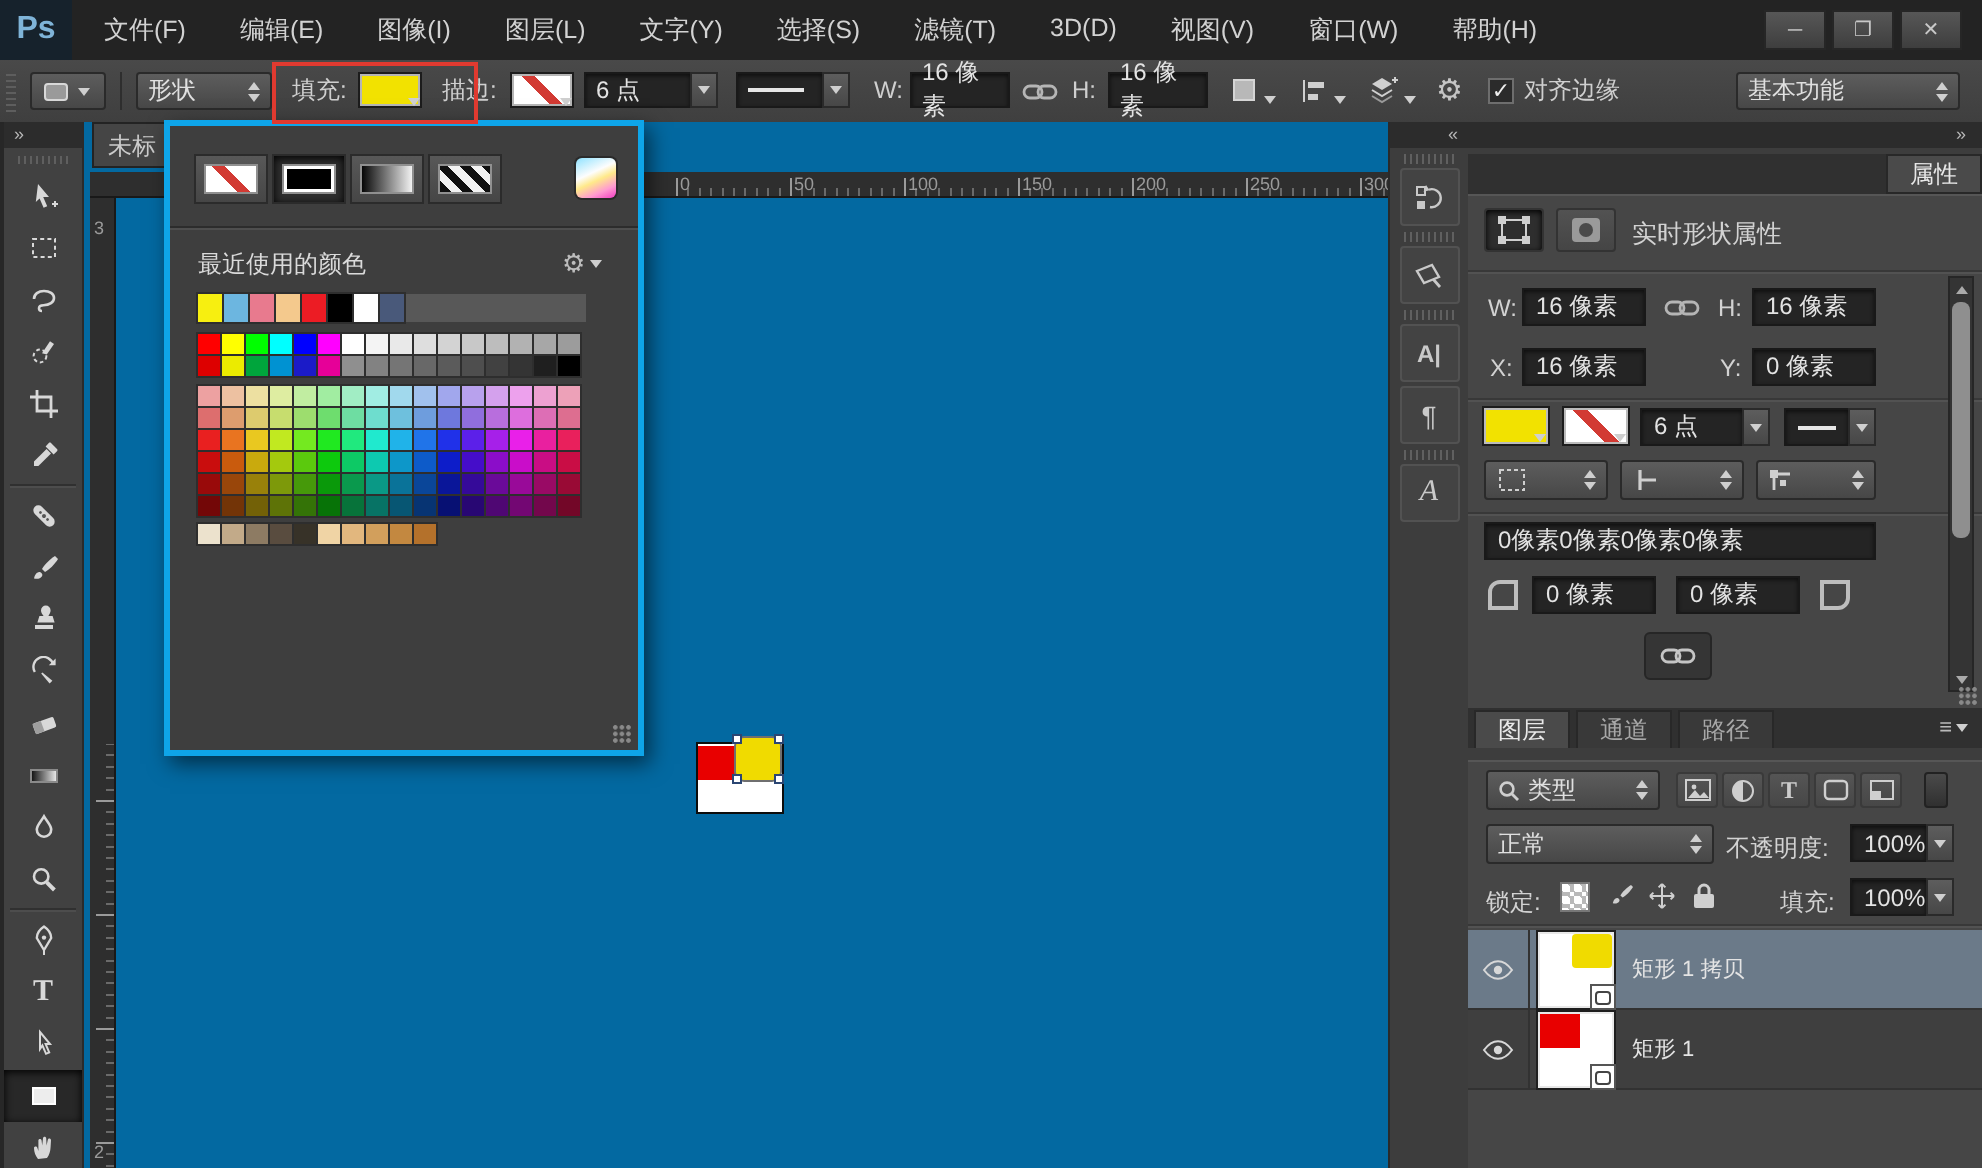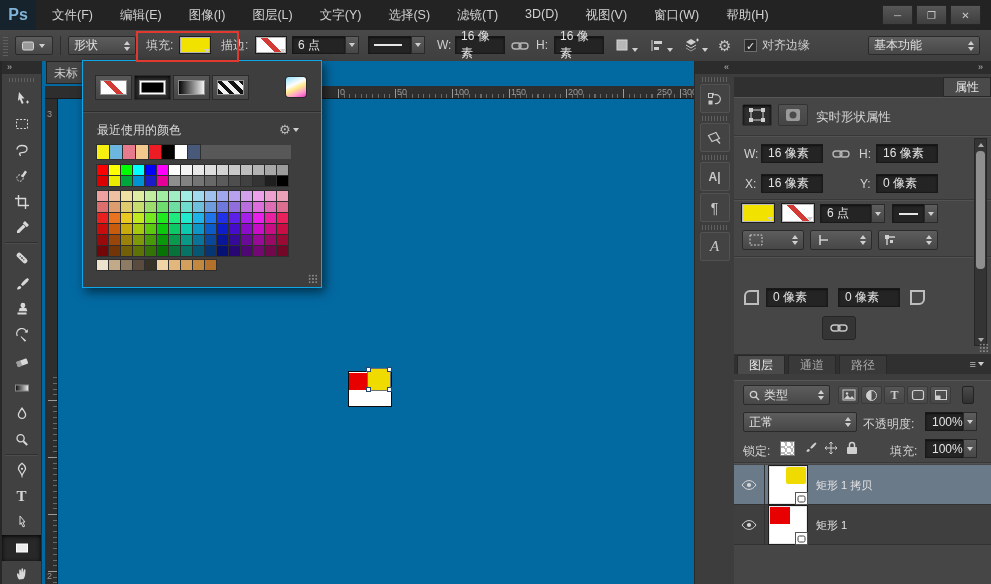--- a/index.html
+++ b/index.html
@@ -51,21 +51,21 @@
   .vruler{position:absolute;left:3px;top:38px;width:13px;bottom:0;background:#2e2e2e;border-right:1px solid #191919;
     background-image:
       repeating-linear-gradient(0deg,#9a9a9a 0 1px,transparent 1px 57px),
       repeating-linear-gradient(0deg,#6a6a6a 0 1px,transparent 1px 5.7px);
     background-size:9px 100%,4px 100%;background-position:100% 273px,100% 273px;background-repeat:no-repeat;box-sizing:border-box;}
   .rcorner{position:absolute;left:3px;top:25px;width:13px;height:13px;background:#2e2e2e;border-right:1px solid #191919;border-bottom:1px solid #191919;box-sizing:border-box;}
   .rnum{position:absolute;color:#9a9a9a;font-size:9px;}
   .doc{position:absolute;left:307px;top:311px;width:42px;height:34px;background:#ffffff;box-shadow:0 0 0 1px #0c0c0c;}
   .handle{position:absolute;width:5px;height:5px;background:#fff;border:1px solid #2b4673;box-sizing:border-box;z-index:5;}
   
-  .picker{left:82px;top:60px;width:240px;height:228px;background:#3e3e3e;border:1px solid #0ea5e9;
+  .picker{left:82px;top:60px;width:240px;height:318px;background:#3e3e3e;border:3px solid #0ea5e9;
           box-shadow:3px 4px 10px rgba(0,0,0,.55);z-index:50;box-sizing:border-box;}
   .ptype{width:37px;height:25px;border:1px solid #2b2b2b;background:linear-gradient(#585858,#464646);
          display:flex;align-items:center;justify-content:center;margin-right:2px;box-sizing:border-box;}
   .ptype.sel{background:#2e2e2e;box-shadow:inset 0 1px 4px #000;}
   .minisw{width:27px;height:15px;border:1px solid #909090;box-sizing:border-box;}
   .pdiv{position:absolute;left:0;top:50px;width:100%;height:0;border-top:1px solid #2c2c2c;border-bottom:1px solid #4e4e4e;}
   .sw{box-shadow:0 0 0 1px #2e2e2e;}
   .recent{position:absolute;left:14px;top:84px;width:194px;height:14px;background:#585858;display:flex;gap:1px;}
   .recent .sw{width:12px;height:14px;flex:none;}
   .cgrid{position:absolute;display:grid;grid-template-columns:repeat(16,11px);grid-auto-rows:10px;gap:1px;}
@@ -347,21 +347,21 @@
 
   <div class="canvas ab">
     <div class="doctab"><span>未标</span></div>
     <div class="rcorner"></div>
     <div class="hruler">
       <span class="rnum" style="left:295px;top:1px;">0</span>
       <span class="rnum" style="left:352px;top:1px;">50</span>
       <span class="rnum" style="left:409px;top:1px;">100</span>
       <span class="rnum" style="left:466px;top:1px;">150</span>
       <span class="rnum" style="left:523px;top:1px;">200</span>
-      <span class="rnum" style="left:580px;top:1px;padding-left:32px;">250</span>
+      <span class="rnum" style="left:580px;top:1px;">250</span>
       <span class="rnum" style="left:637px;top:1px;">300</span>
     </div>
     <div class="vruler">
       <span class="rnum" style="left:2px;top:10px;">3</span>
       <span class="rnum" style="left:2px;top:472px;">2</span>
     </div>
     <div class="doc">
       <div class="ab" style="left: 0px; top: 1px; width: 21px; height: 17px; background: rgb(232, 0, 0);"></div>
       <div class="ab" style="left: 19px; top: -3px; width: 22px; height: 21px; border-radius: 4px; box-shadow: rgb(111, 111, 111) 0px 0px 0px 1px; background: rgb(240, 219, 0);"></div>
       <span class="handle" style="left:17px;top:-5px;"></span>
@@ -675,20 +675,23 @@
             <rect x="1" y="1" width="4" height="4" fill="#cfcfcf"></rect>
             <rect x="6" y="6" width="3" height="3" fill="#cfcfcf"></rect>
           </svg>
         <span class="spin">
             <span class="tu"></span>
             <span class="td"></span>
           </span>
       </div>
       <div class="sdiv" style="top:158px;"></div>
 
+      <div class="pfld" style="left:8px;top:163px;width:196px;">
+          <span>0像素0像素0像素0像素</span>
+        </div>
 
       <div class="ab" style="left:10px;top:192px;width:15px;height:15px;border:2px solid #bdbdbd;border-top-left-radius:6px;box-sizing:border-box;"></div>
       <div class="pfld" style="left:32px;top:190px;width:62px;">
           <span>0 像素</span>
         </div>
       <div class="pfld" style="left:104px;top:190px;width:62px;">
           <span>0 像素</span>
         </div>
       <div class="ab" style="left:176px;top:192px;width:15px;height:15px;border:2px solid #bdbdbd;border-bottom-right-radius:6px;box-sizing:border-box;"></div>
 

